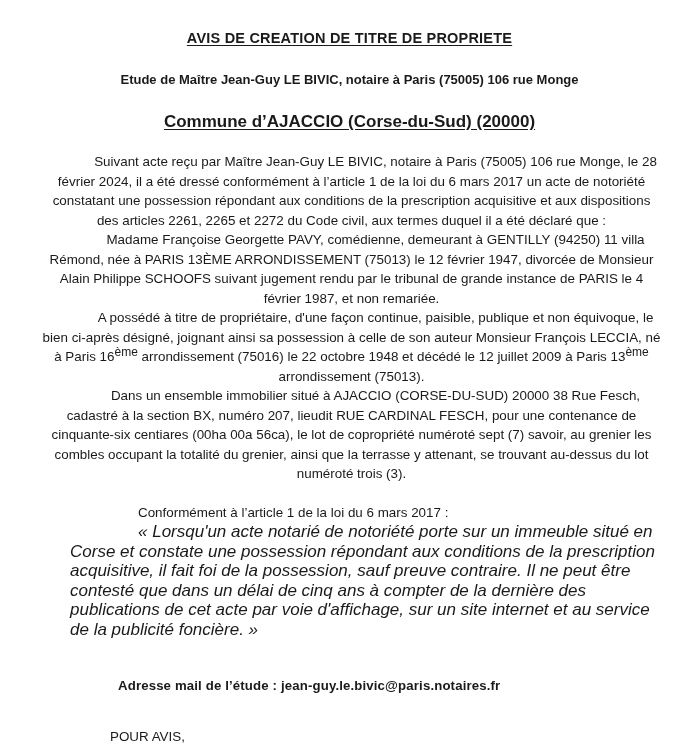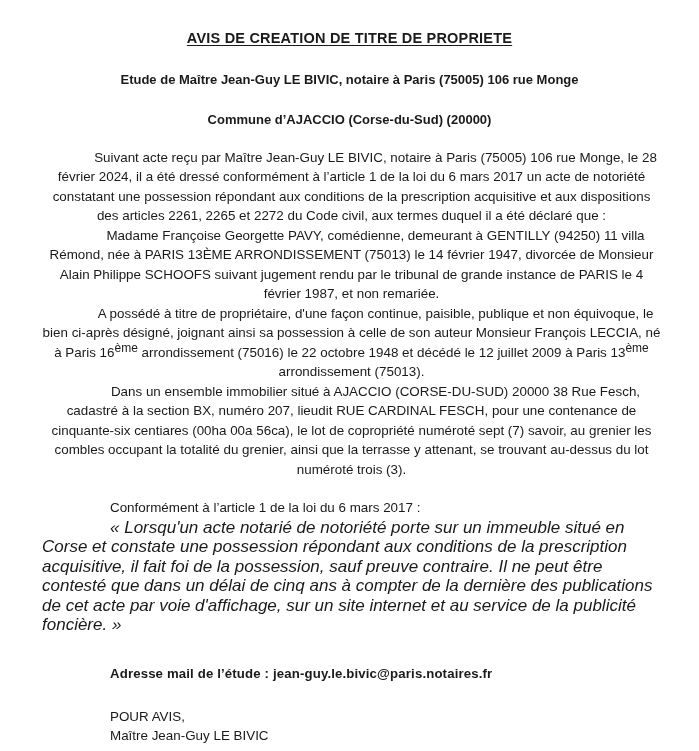--- a/index.html
+++ b/index.html
@@ -39,22 +39,23 @@
     line-height: 1.2;
   }
   .doc-subtitle {
     font-size: 13px;
     font-weight: bold;
     margin: 0;
     padding-top: 25px;
     line-height: 1.2;
   }
   .doc-commune {
-    font-size: 13px;
+    font-size: 17px;
     font-weight: bold;
+    text-decoration: underline;
     text-underline-offset: 2px;
     margin: 0;
     padding-top: 24px;
     line-height: 1.2;
   }
 
   
   .body-wrap {
     padding: 0 38px 0 42px;
     margin-top: 20px;
@@ -68,41 +69,42 @@
   }
   sup.ord {
     font-size: 12px;
     vertical-align: 0.42em;
     line-height: 0;
   }
 
   
   .quote-section {
     margin-top: 19px;
+    margin-left: 28px;
   }
   p.quote-lead {
     margin: 0;
     font-size: 13.4px;
     line-height: 19.5px;
     text-indent: 68px;
   }
   p.quote-body {
     margin: 0;
     font-size: 17px;
     line-height: 19.5px;
     font-style: italic;
     text-indent: 68px;
   }
 
   
   .footer-wrap {
     padding: 0 38px 0 110px;
   }
   .mail-line {
-    margin: 0;
+    margin: 8px;
     padding-top: 29px;
     font-size: 13.2px;
     font-weight: bold;
     line-height: 19px;
     letter-spacing: 0.15px;
   }
   .signature {
     margin: 0;
     padding-top: 24px;
     font-size: 13.4px;
@@ -120,21 +122,21 @@
   <div class="heading-block">
     <h1 class="doc-title">AVIS DE CREATION DE TITRE DE PROPRIETE</h1>
     <h2 class="doc-subtitle">Etude de Maître Jean-Guy LE BIVIC, notaire à Paris (75005) 106 rue Monge</h2>
     <h3 class="doc-commune">Commune d’AJACCIO (Corse-du-Sud) (20000)</h3>
   </div>
 
   <div class="body-wrap">
 
     <p class="para">Suivant acte reçu par Maître Jean-Guy LE BIVIC, notaire à Paris (75005) 106 rue Monge, le 28 février 2024, il a été dressé conformément à l’article 1 de la loi du 6 mars 2017 un acte de notoriété constatant une possession répondant aux conditions de la prescription acquisitive et aux dispositions des articles 2261, 2265 et 2272 du Code civil, aux termes duquel il a été déclaré que :</p>
 
-    <p class="para">Madame Françoise Georgette PAVY, comédienne, demeurant à GENTILLY (94250) 11 villa Rémond, née à PARIS 13ÈME ARRONDISSEMENT (75013) le 14 février 1947, divorcée de Monsieur Alain Philippe SCHOOFS suivant jugement rendu par le tribunal de grande instance de PARIS le 4 février 1987, et non remariée.</p>
+    <p class="para">Madame Françoise Georgette PAVY, comédienne, demeurant à GENTILLY (94250) 11 villa Rémond, née à PARIS 13ÈME ARRONDISSEMENT (75013) le 12 février 1947, divorcée de Monsieur Alain Philippe SCHOOFS suivant jugement rendu par le tribunal de grande instance de PARIS le 4 février 1987, et non remariée.</p>
 
     <p class="para"><span>A possédé à titre de propriétaire, d'une façon continue, paisible, publique et non équivoque, le bien ci-après désigné, joignant ainsi sa possession à celle de son auteur Monsieur François LECCIA, né à Paris 16</span><sup class="ord">ème</sup><span> arrondissement (75016) le 22 octobre 1948 et décédé le 12 juillet 2009 à Paris 13</span><sup class="ord">ème</sup><span> arrondissement (75013).</span></p>
 
     <p class="para">Dans un ensemble immobilier situé à AJACCIO (CORSE-DU-SUD) 20000 38 Rue Fesch, cadastré à la section BX, numéro 207, lieudit RUE CARDINAL FESCH, pour une contenance de cinquante-six centiares (00ha 00a 56ca), le lot de copropriété numéroté sept (7) savoir, au grenier les combles occupant la totalité du grenier, ainsi que la terrasse y attenant, se trouvant au-dessus du lot numéroté trois (3).</p>
 
     <div class="quote-section">
       <p class="quote-lead">Conformément à l’article 1 de la loi du 6 mars 2017 :</p>
       <p class="quote-body">« Lorsqu'un acte notarié de notoriété porte sur un immeuble situé en Corse et constate une possession répondant aux conditions de la prescription acquisitive, il fait foi de la possession, sauf preuve contraire. Il ne peut être contesté que dans un délai de cinq ans à compter de la dernière des publications de cet acte par voie d'affichage, sur un site internet et au service de la publicité foncière. »</p>
     </div>
 

